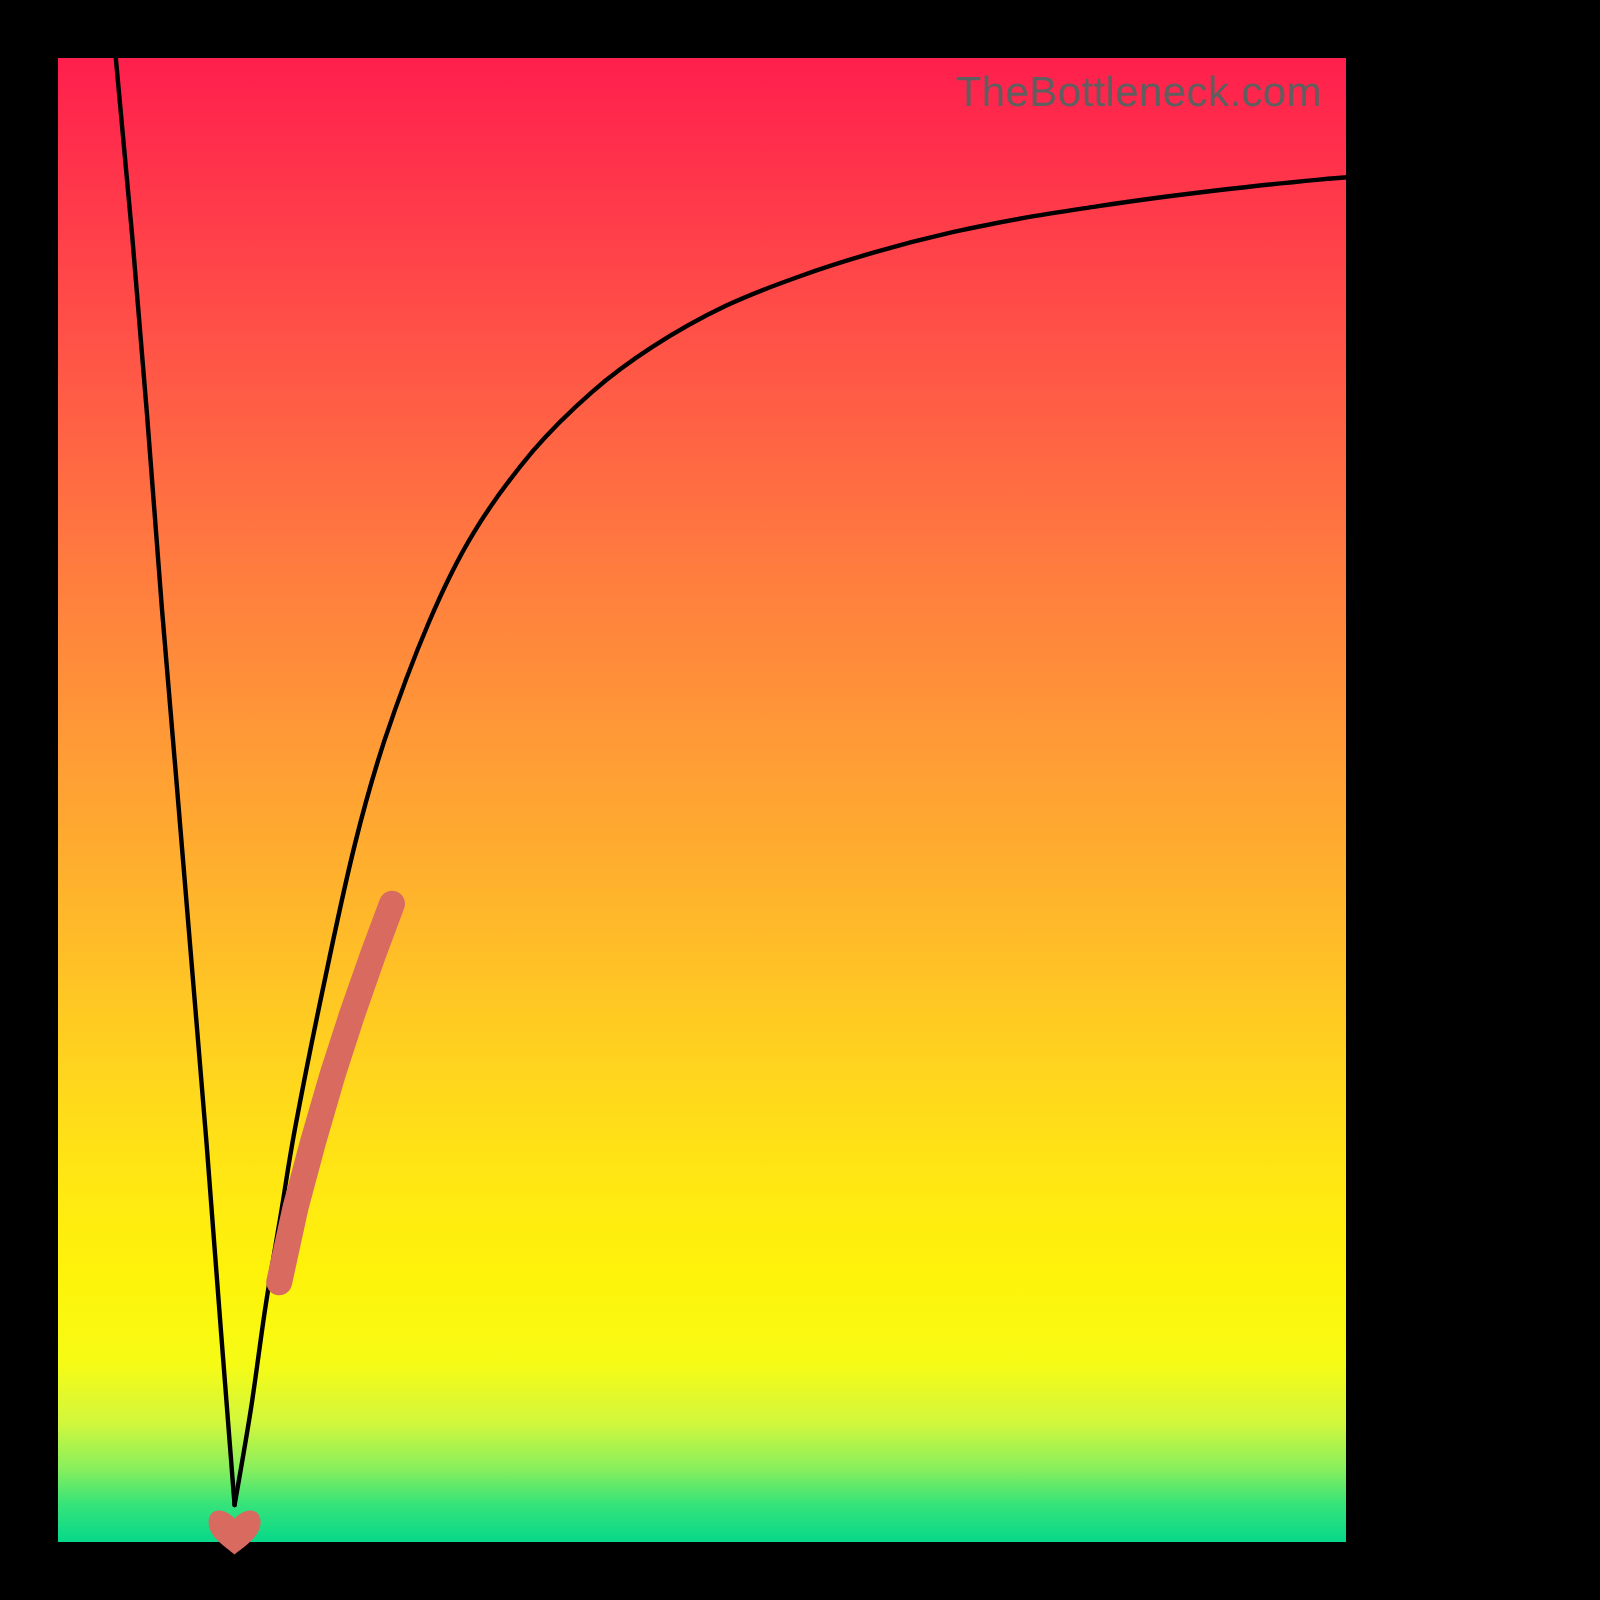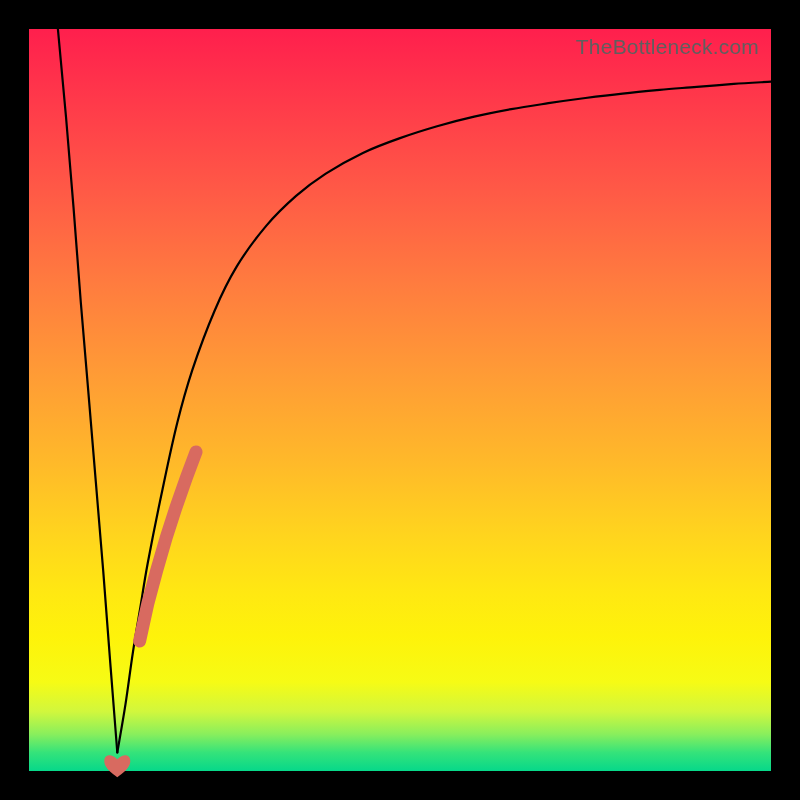--- a/index.html
+++ b/index.html
@@ -14,21 +14,21 @@
   .frame {
     position: relative;
     width: 800px;
     height: 800px;
     background: #000;
   }
   .plot-area {
     position: absolute;
     left: 29px;
     top: 29px;
-    width: 742px;
+    width: 644px;
     height: 742px;
     
     background: linear-gradient(
       to bottom,
       #ff1f4d 0%,
       #ff3a4a 10%,
       #ff5a46 22%,
       #ff7b3f 34%,
       #ff9a36 46%,
       #ffb82a 58%,

